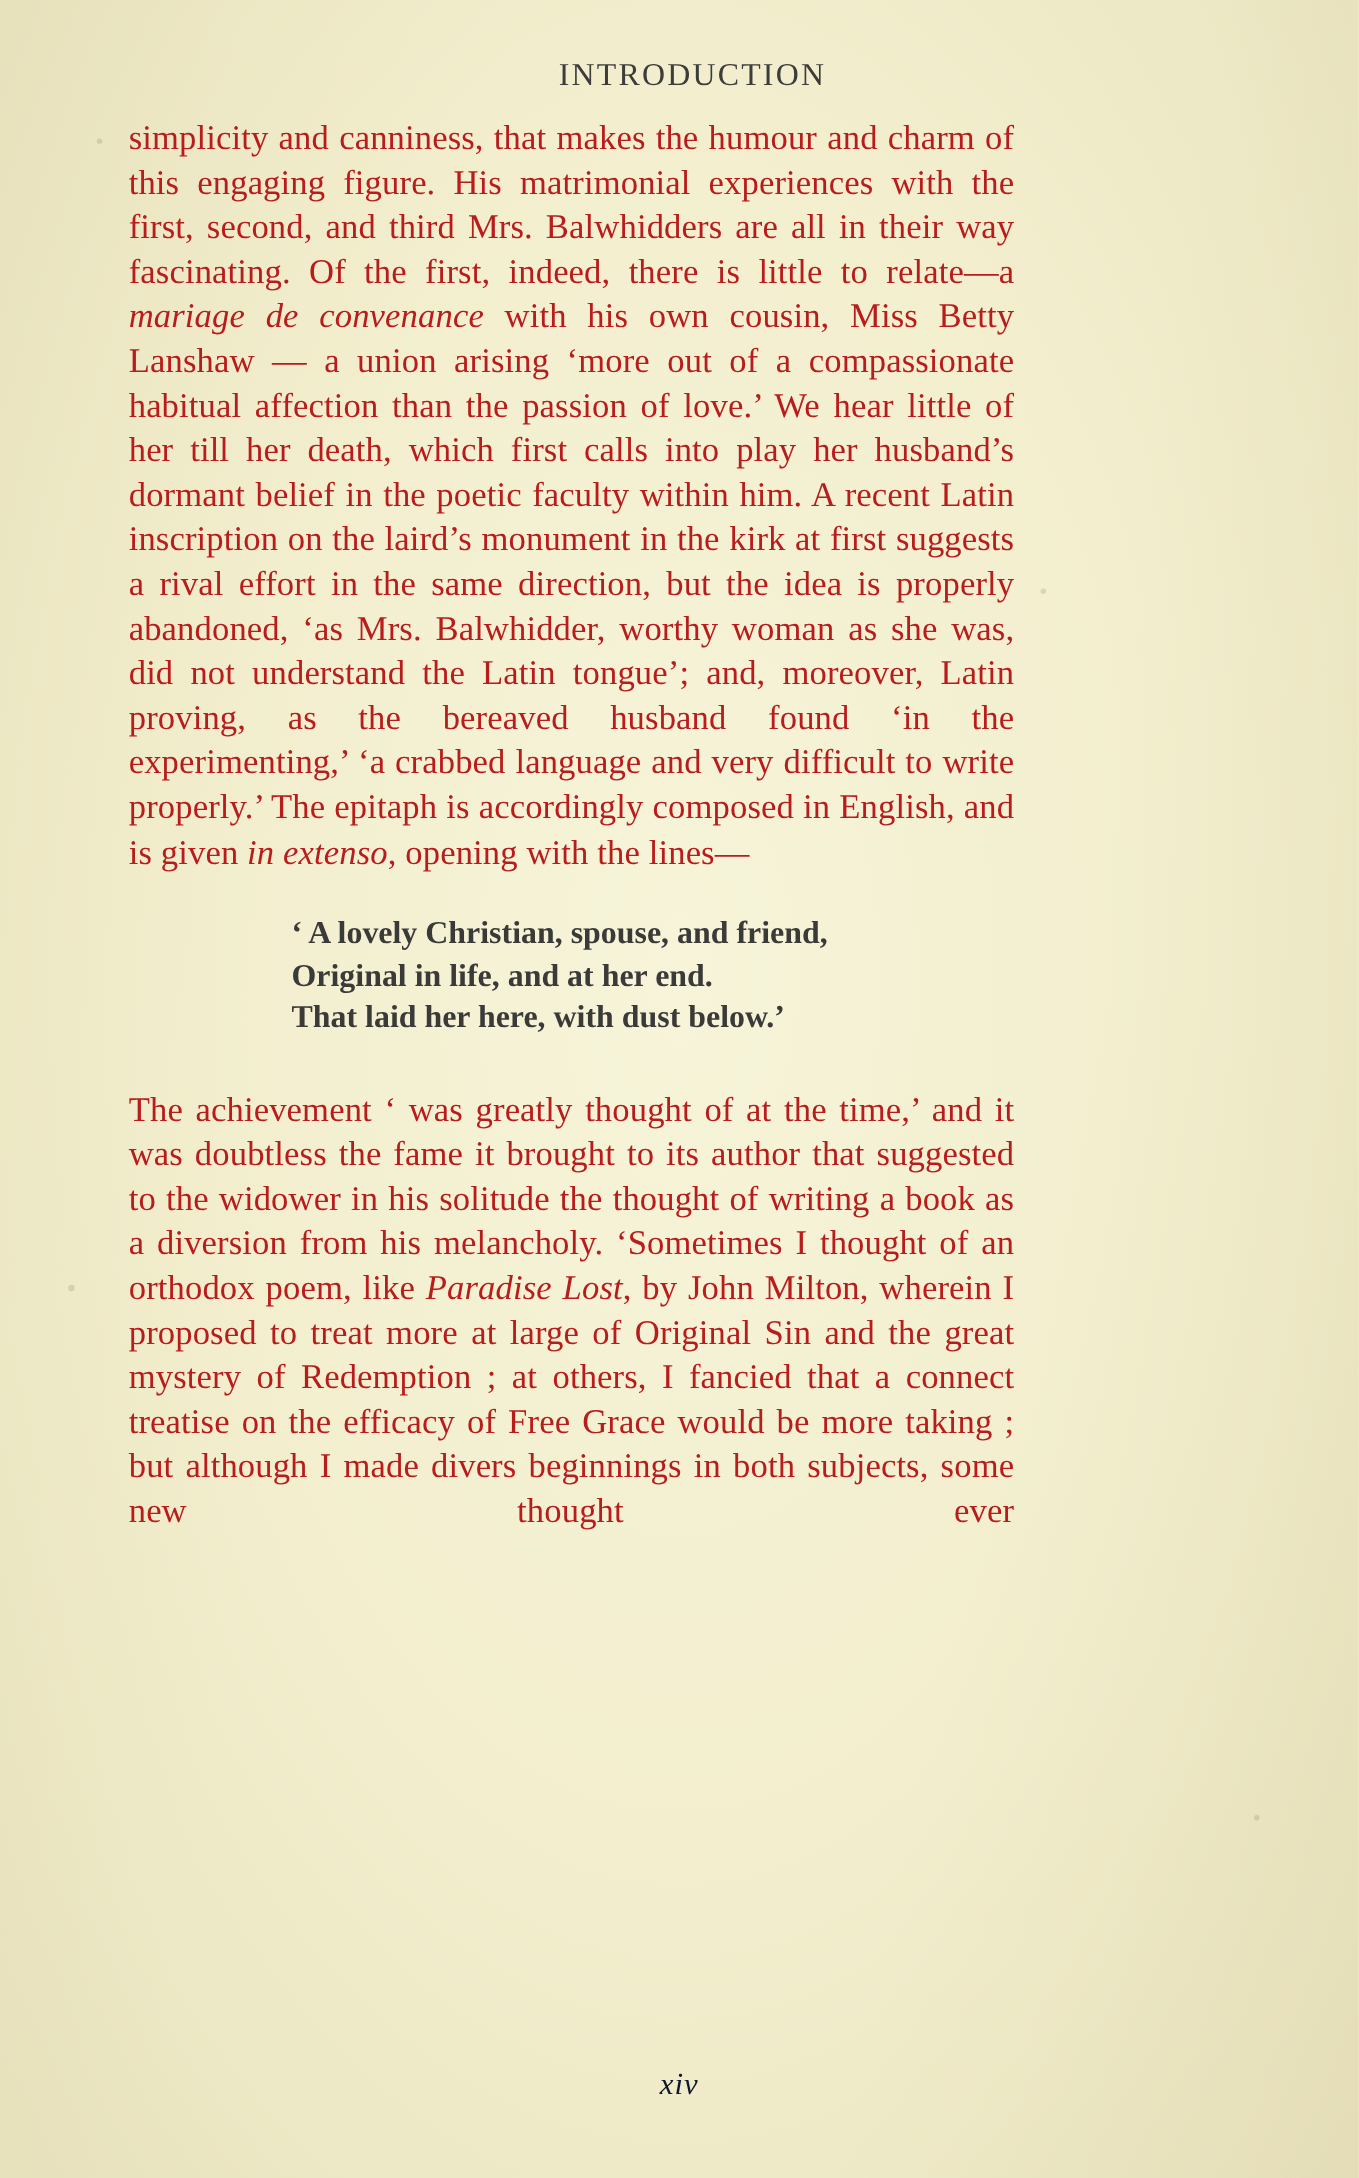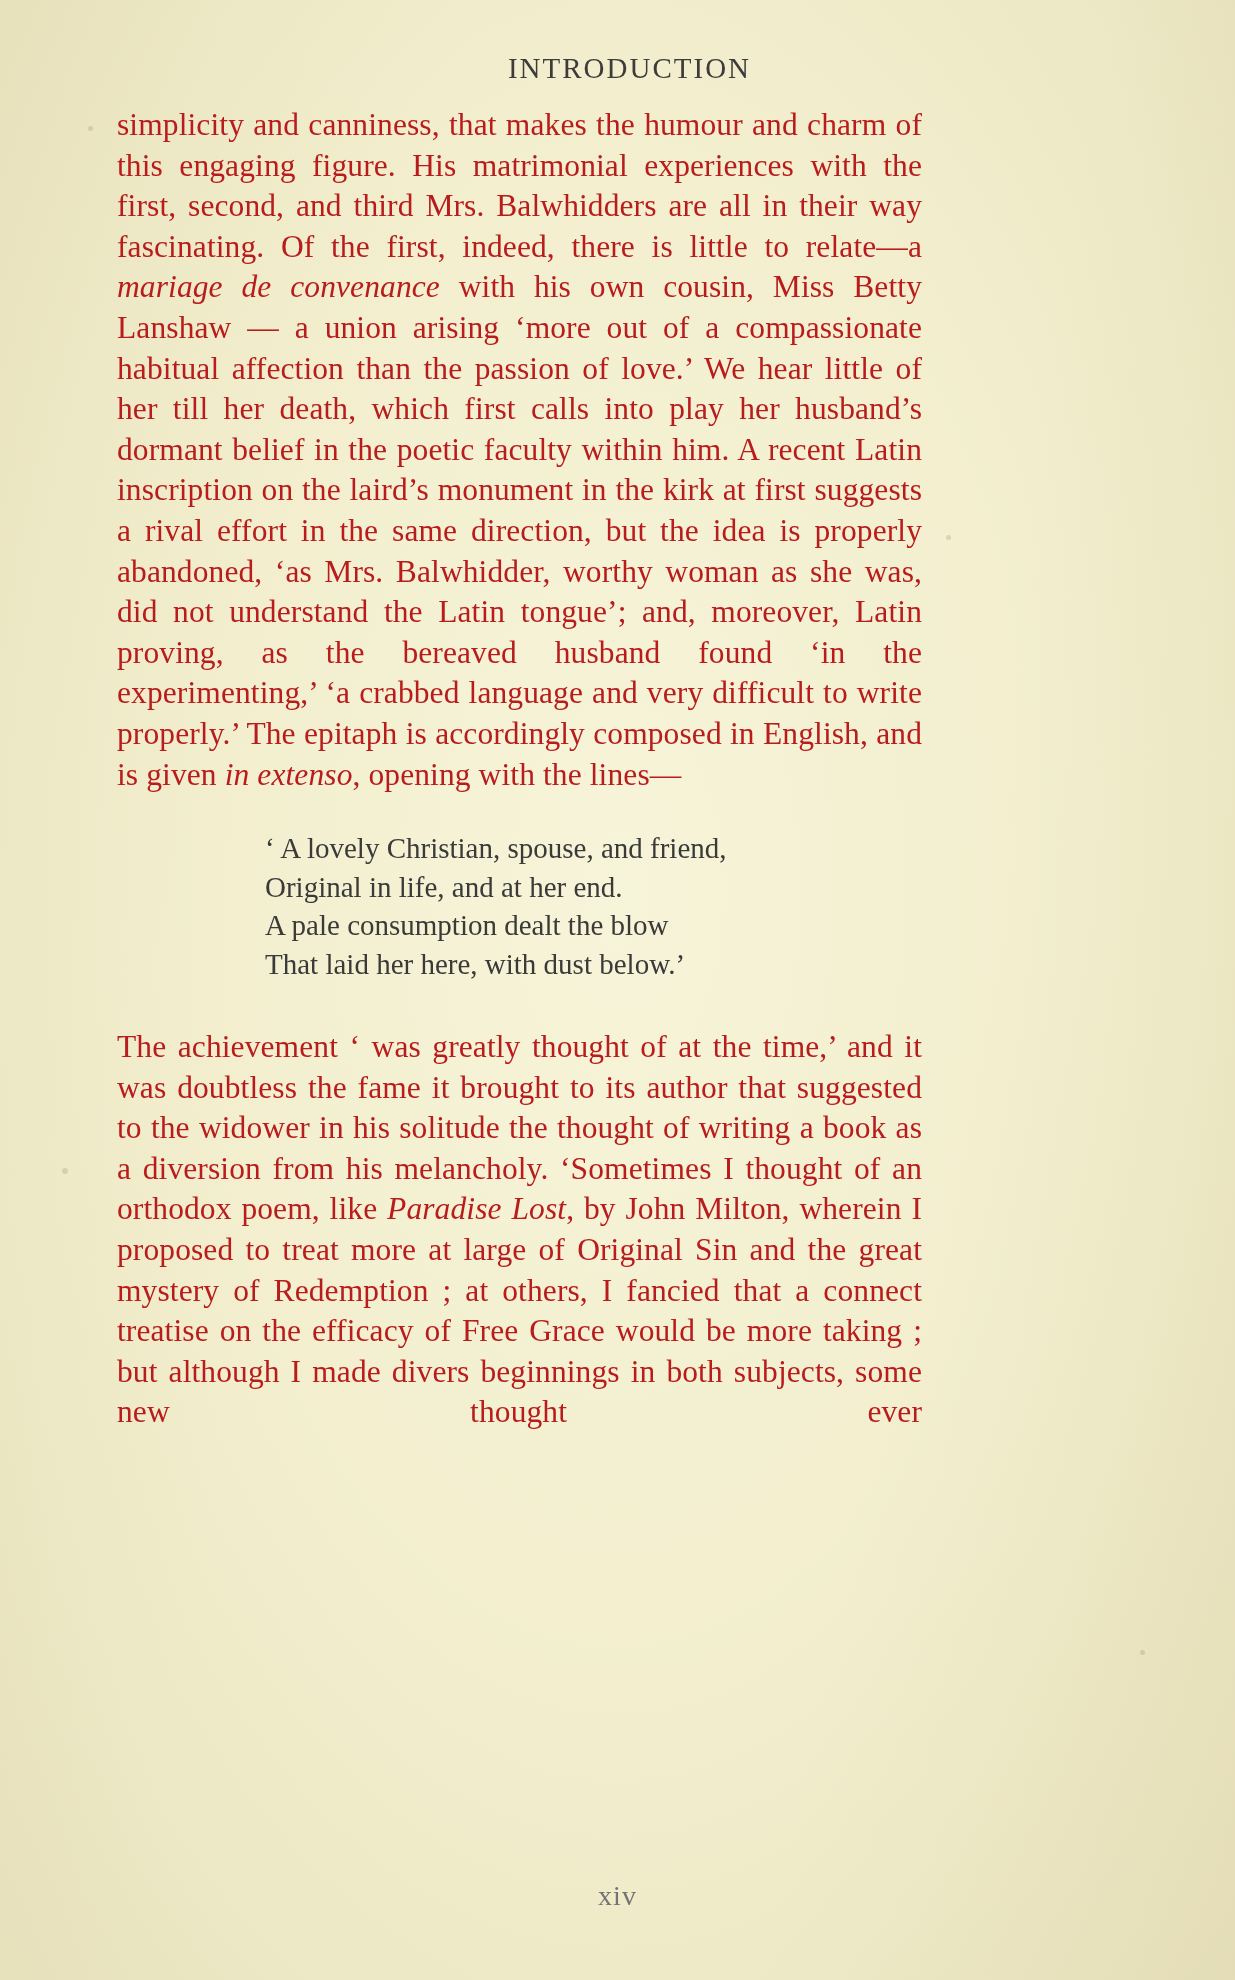--- a/index.html
+++ b/index.html
@@ -64,33 +64,35 @@
   }
   .verse {
     margin: 0;
     padding: 34px 0 0 148px;
     font-size: 29px;
     line-height: 38.5px;
     color: #3a3a38;
   }
   .verse div {
     white-space: pre;
+    font-weight: bold;
   }
   .par-gap {
     height: 44px;
   }
   .folio {
     position: absolute;
     left: 0;
     right: 0;
     bottom: 68px;
     text-align: center;
     font-size: 28px;
     letter-spacing: 1px;
-    color: #737373;
+    color: #0f172a;
+    font-style: italic;
   }
   
   .speck {
     position: absolute;
     background: rgba(120,110,80,0.20);
     border-radius: 50%;
     pointer-events: none;
   }
 </style>
 </head>
@@ -109,21 +111,20 @@
 
   <div class="text-block">
 
     <p class="body-par last-ragged">
       <span>simplicity and canniness, that makes the humour and charm of this engaging figure.  His matrimonial experiences with the first, second, and third Mrs. Balwhidders are all in their way fascinating.  Of the first, indeed, there is little to relate—a </span><span class="it">mariage de convenance</span><span> with his own cousin, Miss Betty Lanshaw — a union arising ‘more out of a compassionate habitual affection than the passion of love.’ We hear little of her till her death, which first calls into play her husband’s dormant belief in the poetic faculty within him.  A recent Latin inscription on the laird’s monument in the kirk at first suggests a rival effort in the same direction, but the idea is properly abandoned, ‘as Mrs. Balwhidder, worthy woman as she was, did not understand the Latin tongue’; and, moreover, Latin proving, as the bereaved husband found ‘in the experimenting,’ ‘a crabbed language and very difficult to write properly.’ The epitaph is accordingly composed in English, and is given </span><span class="it">in extenso</span><span>, opening with the lines—</span>
     </p>
 
     <div class="verse">
       <div>‘ A lovely Christian, spouse, and friend,</div>
       <div>Original in life, and at her end.</div>
-      <div>A pale consumption dealt the blow</div>
       <div>That laid her here, with dust below.’</div>
     </div>
 
     <div class="par-gap"></div>
 
     <p class="body-par">
       <span>The achievement ‘ was greatly thought of at the time,’ and it was doubtless the fame it brought to its author that suggested to the widower in his solitude the thought of writing a book as a diversion from his melancholy.  ‘Sometimes I thought of an orthodox poem, like </span><span class="it">Paradise Lost</span><span>, by John Milton, wherein I proposed to treat more at large of Original Sin and the great mystery of Redemption ; at others, I fancied that a connect treatise on the efficacy of Free Grace would be more taking ; but although I made divers beginnings in both subjects, some new thought ever</span>
     </p>
 
   </div>

